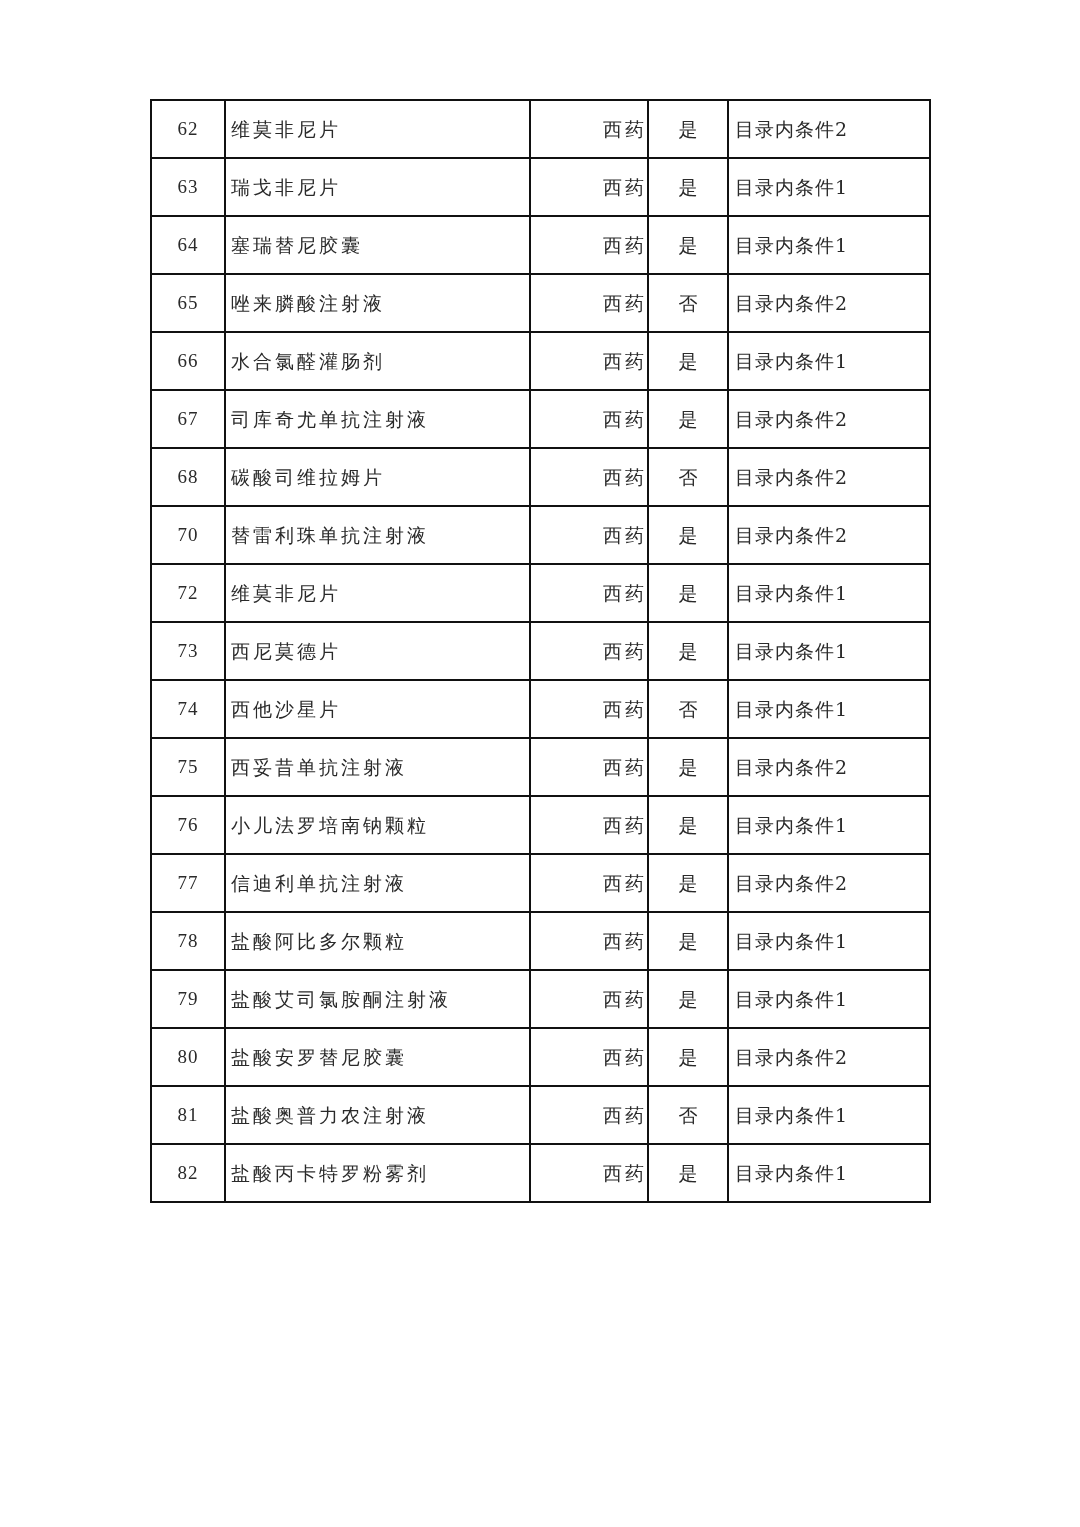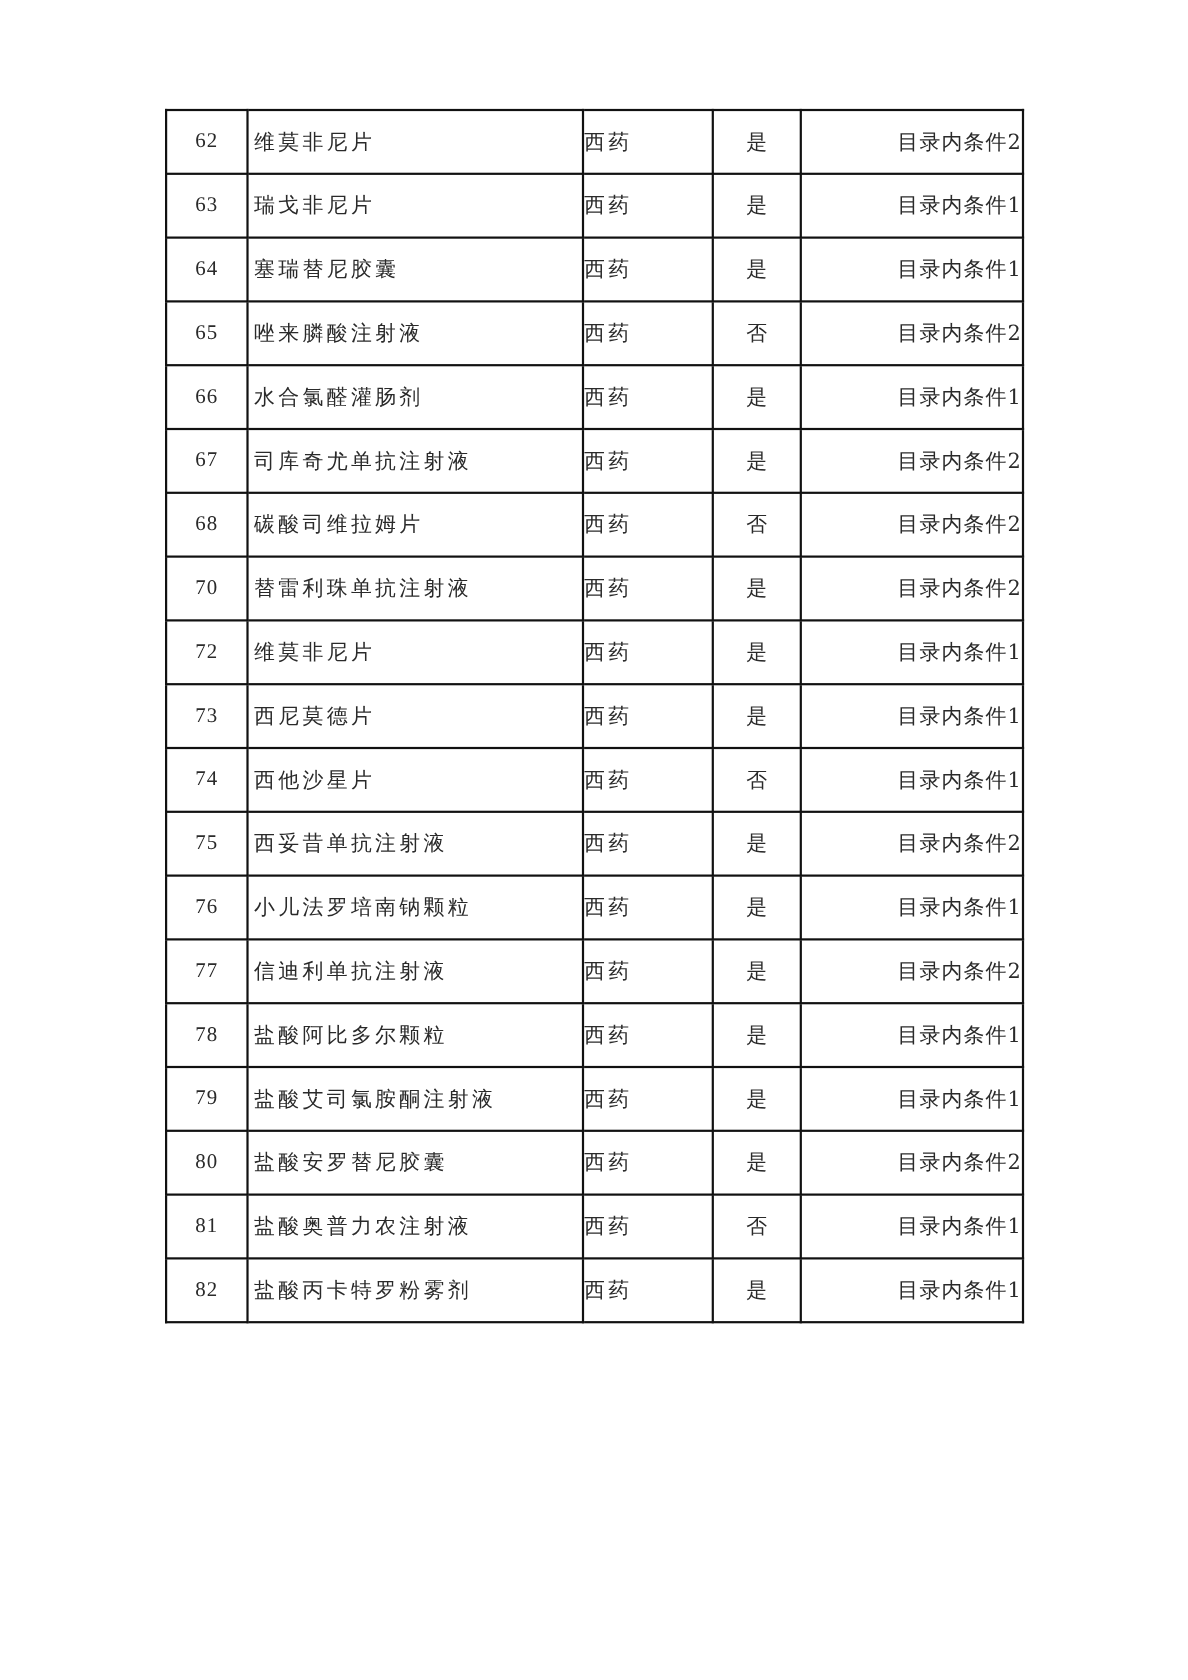--- a/index.html
+++ b/index.html
@@ -49,28 +49,28 @@
       font-family: "Liberation Serif", "DejaVu Serif", serif;
       font-size: 20px;
       letter-spacing: 1px;
     }
     td.name {
       text-align: left;
       padding-left: 5px !important;
       letter-spacing: 3px;
     }
     td.type {
-      text-align: left;
+      text-align: right;
       letter-spacing: 3px;
     }
     td.flag {
       text-align: center;
     }
     td.cond {
-      text-align: right;
+      text-align: left;
       padding-left: 6px !important;
       letter-spacing: 1px;
     }
   </style>
 </head>
 <body>
 
 <div class="page">
   <table class="drug-table">
     <colgroup>

